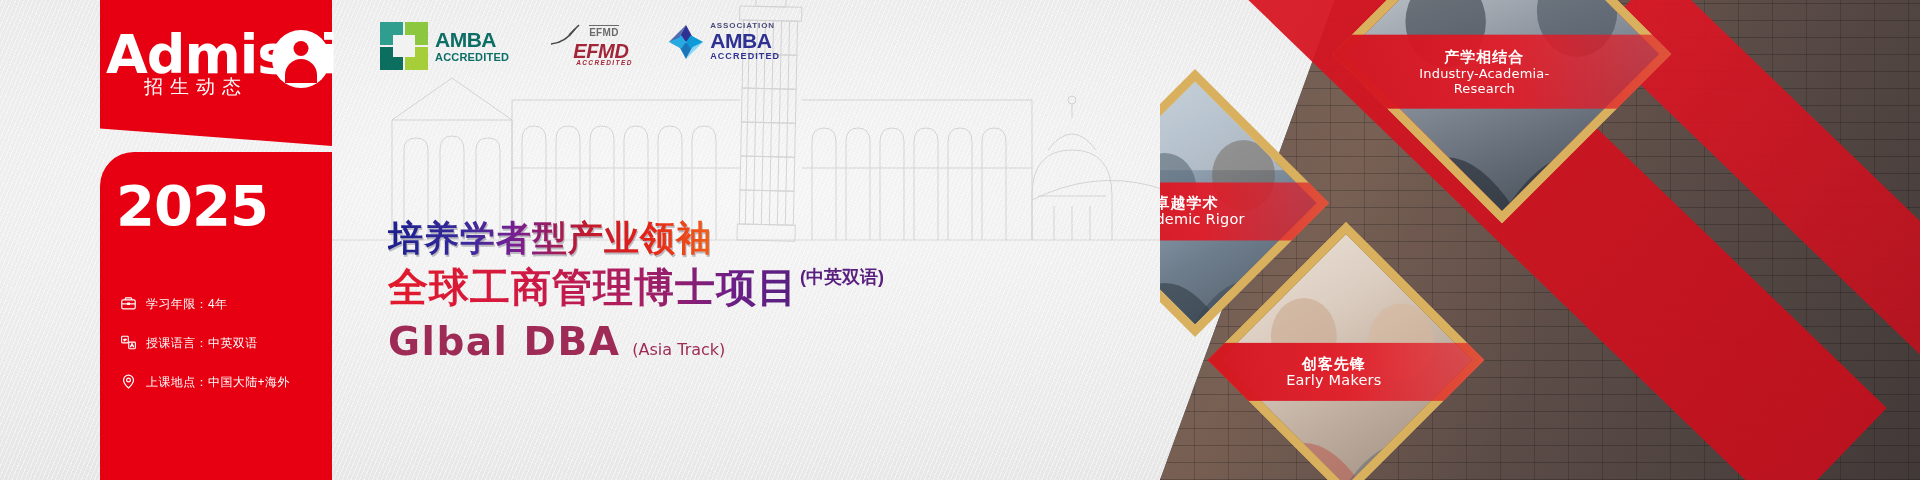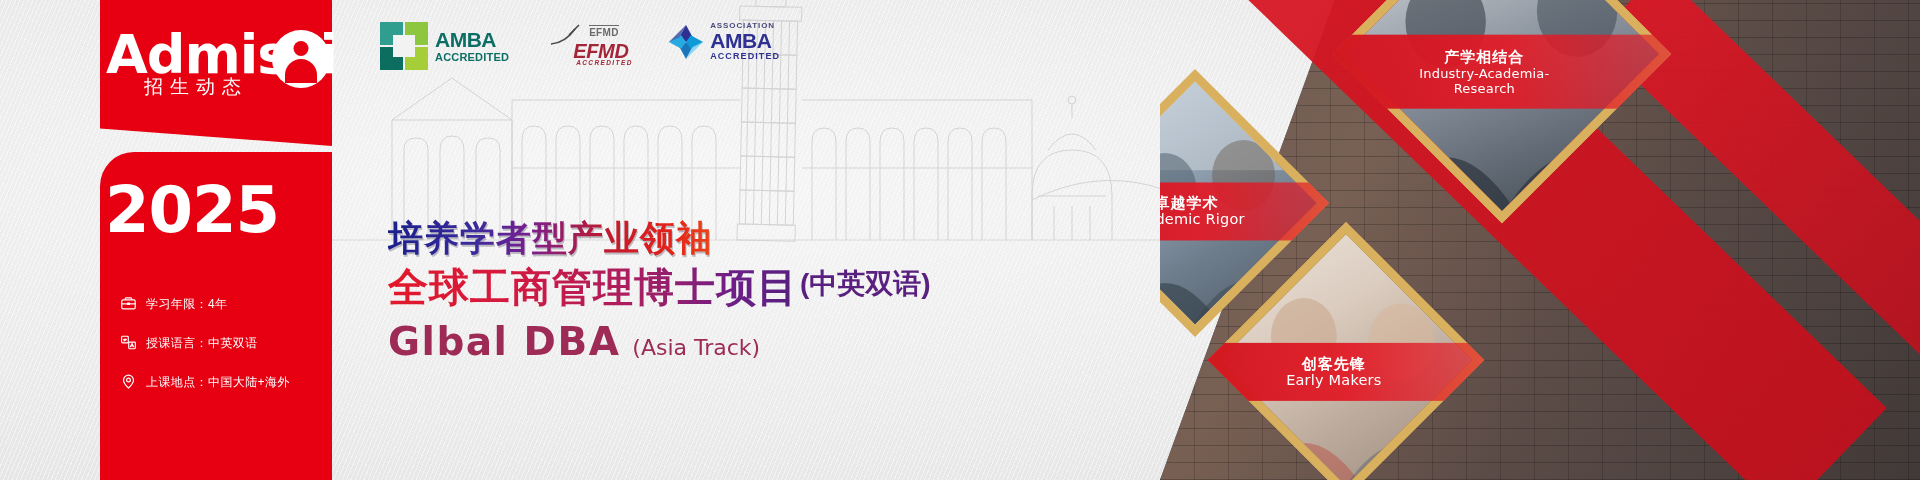--- a/index.html
+++ b/index.html
@@ -68,21 +68,21 @@
   }
   .logo-person:after{
     content:""; position:absolute; left:50%; top:29px;
     width:32px; height:24px; border-radius:16px 16px 0 0;
     background:#e60012; transform:translateX(-50%);
   }
 
   .year{
     position:absolute; left:0; top:178px; width:184px;
     text-align:center; color:#ffffff;
-    font-size:64px; font-weight:800; letter-spacing:-1px;
+    font-size:56px; font-weight:800; letter-spacing:-1px;
     line-height:1;
     font-family:"DejaVu Sans","Liberation Sans",sans-serif;
     z-index:3;
   }
 
   .info-list{
     position:absolute; left:20px; top:295px; width:212px;
     z-index:3;
   }
   .info-row{
@@ -161,33 +161,33 @@
     margin-top:8px; white-space:nowrap;
     display:flex; align-items:flex-start;
   }
   .h-main .big{
     font-size:40px; font-weight:800; line-height:1.1; letter-spacing:1px;
     background:linear-gradient(90deg,#e2192a 0%,#d4193f 30%,#a51e63 62%,#6b1f86 85%,#55207f 100%);
     -webkit-background-clip:text; background-clip:text;
     color:transparent; -webkit-text-fill-color:transparent;
   }
   .h-main .paren{
-    font-size:28px; font-weight:700; color:#5a2080; margin-left:2px;
+    font-size:18px; font-weight:700; color:#5a2080; margin-left:2px;
   }
   .h-en{
     margin-top:10px; white-space:nowrap; display:flex; align-items:baseline;
     color:#8e2a5c;
   }
   .h-en .dba{
     font-size:39px; font-weight:700; letter-spacing:1.5px;
     color:#9e2b55;
     font-family:"DejaVu Sans","Liberation Sans",sans-serif;
   }
   .h-en .asia{
-    font-size:22px; font-weight:400; color:#9e2b55; margin-left:12px;
+    font-size:16px; font-weight:400; color:#9e2b55; margin-left:12px;
     font-family:"DejaVu Sans","Liberation Sans",sans-serif;
   }
 
   
   .right{
     position:absolute; left:1160px; top:0; width:760px; height:480px;
     overflow:hidden; z-index:4;
   }
   .photo-bg{
     position:absolute; right:0; top:0; width:760px; height:480px;

